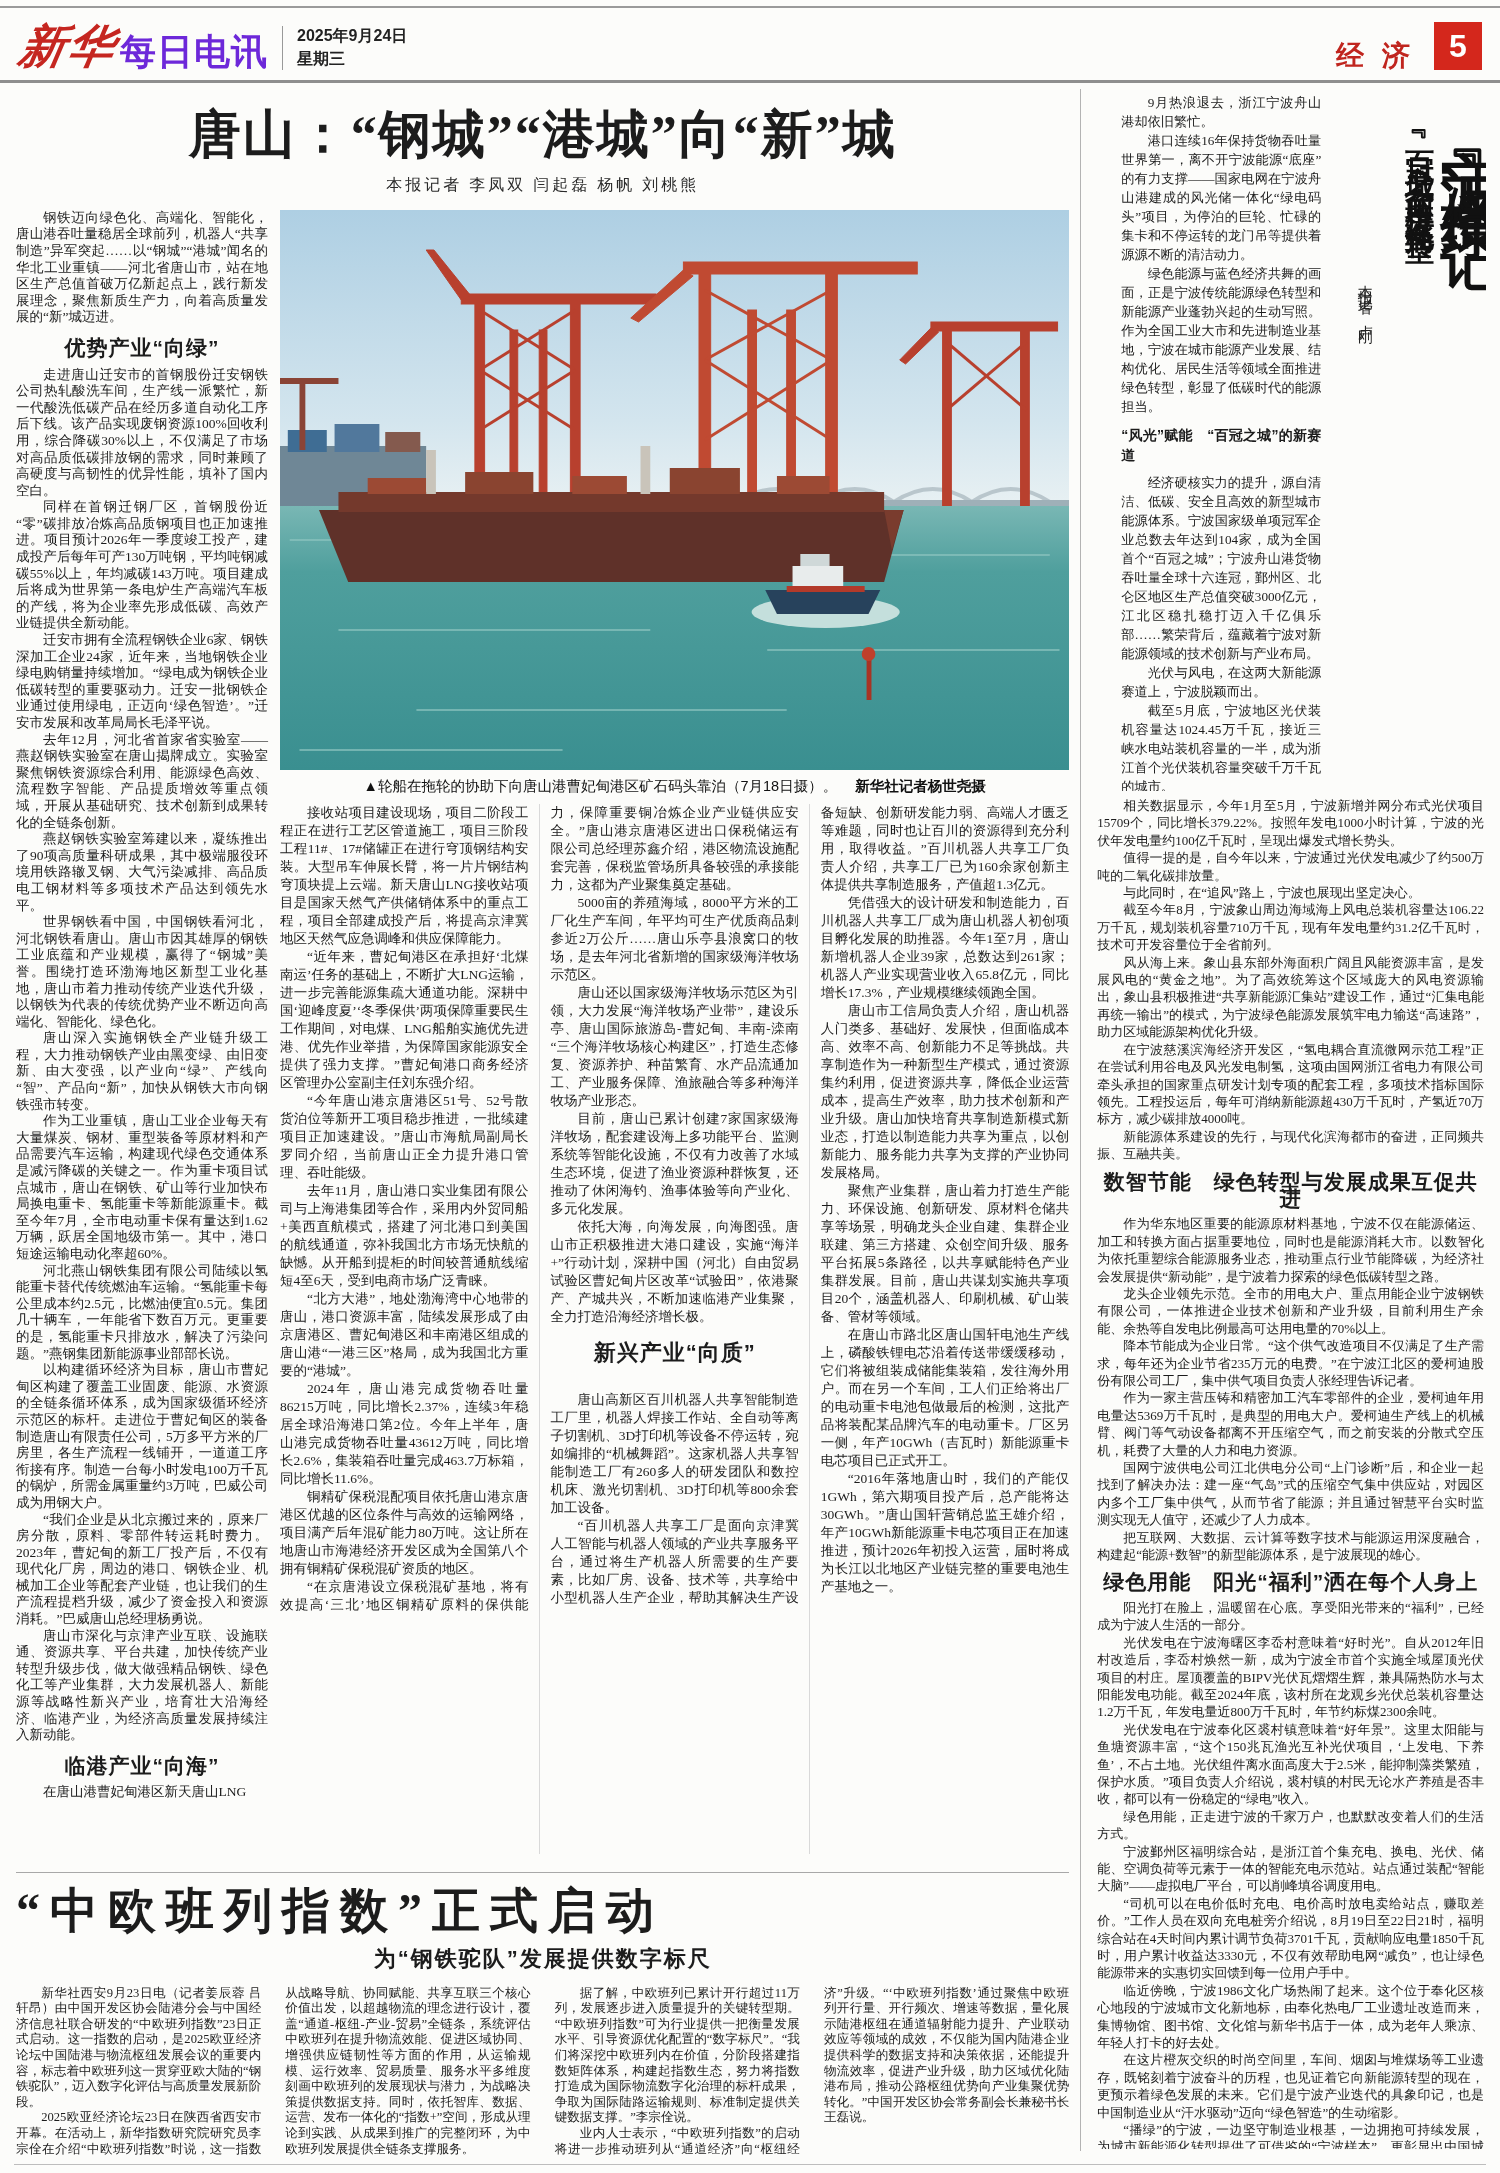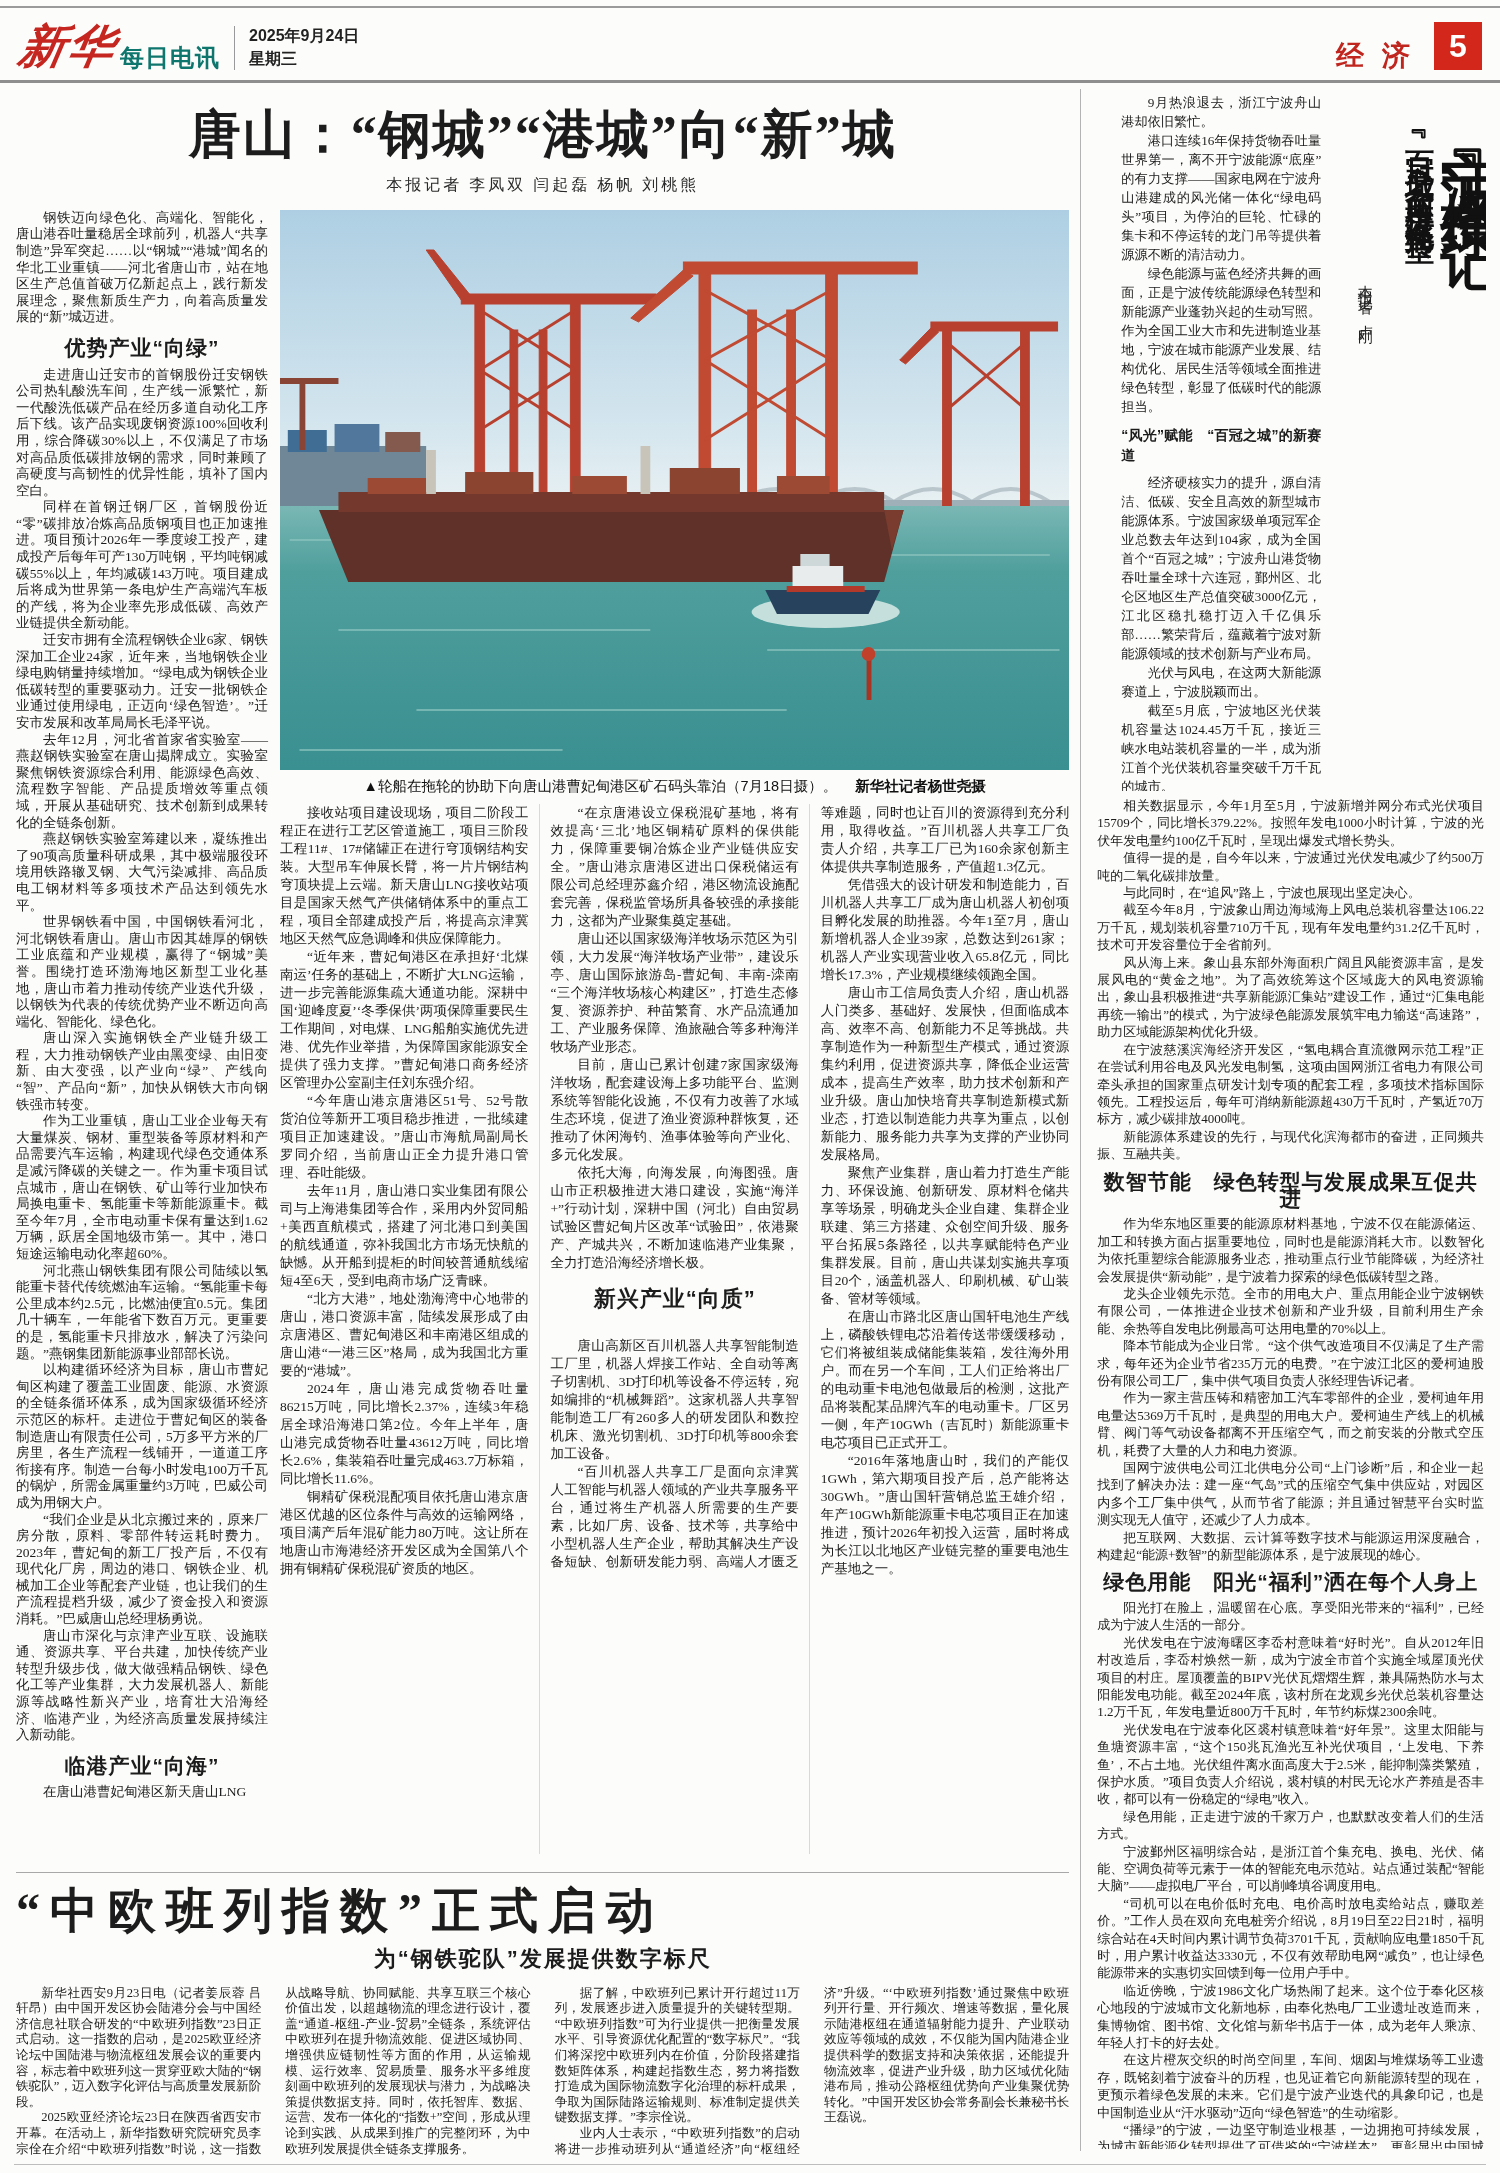--- a/index.html
+++ b/index.html
@@ -4,21 +4,21 @@
 <style>
   html,body{margin:0;padding:0;background:#e9e9e6;}
   .page{position:relative;width:1500px;height:2173px;margin:0 auto;background:#fcfcfa;
         font-family:"Liberation Serif","DejaVu Serif",serif;color:#1c1c1c;overflow:hidden;}
   .top-rule{height:2px;background:#9a9a9a;margin:6px 0 0;}
   
   .masthead{display:flex;align-items:flex-end;padding:14px 18px 6px 20px;}
   .brand{display:flex;align-items:flex-end;}
   .brand-script{font-size:46px;font-weight:bold;color:#c52620;font-style:italic;
                 transform:skewX(-10deg);letter-spacing:2px;line-height:1;}
-  .brand-rest{font-size:24px;font-weight:bold;color:#0f766e;letter-spacing:1px;line-height:1;margin-left:4px;}
+  .brand-rest{font-size:36px;font-weight:bold;color:#6d28d9;letter-spacing:1px;line-height:1;margin-left:4px;}
   .mast-div{width:1px;height:44px;background:#999;margin:0 14px;}
   .date-block{font-family:"Liberation Sans",sans-serif;font-weight:bold;color:#222;
               font-size:16px;line-height:1.45;}
   .mast-spacer{flex:1;}
   .section-name{font-size:28px;font-weight:bold;color:#c0251e;letter-spacing:18px;line-height:1;margin-right:6px;}
   .page-num-box{width:48px;height:48px;background:#d4271c;color:#fff;display:flex;align-items:center;
                 justify-content:center;font-family:"Liberation Sans",sans-serif;font-size:32px;font-weight:bold;}
   .mast-rule{height:3px;background:#8e8e8e;margin:4px 0 0;}
   
   .body-wrap{display:flex;padding:6px 14px 0 16px;}
@@ -218,20 +218,21 @@
             <div class="cols3">
               <div>
                   <p class="para">接收站项目建设现场，项目二阶段工程正在进行工艺区管道施工，项目三阶段工程11#、17#储罐正在进行穹顶钢结构安装。大型吊车伸展长臂，将一片片钢结构穹顶块提上云端。新天唐山LNG接收站项目是国家天然气产供储销体系中的重点工程，项目全部建成投产后，将提高京津冀地区天然气应急调峰和供应保障能力。</p>
                   <p class="para">“近年来，曹妃甸港区在承担好‘北煤南运’任务的基础上，不断扩大LNG运输，进一步完善能源集疏大通道功能。深耕中国‘迎峰度夏’‘冬季保供’两项保障重要民生工作期间，对电煤、LNG船舶实施优先进港、优先作业举措，为保障国家能源安全提供了强力支撑。”曹妃甸港口商务经济区管理办公室副主任刘东强介绍。</p>
                   <p class="para">“今年唐山港京唐港区51号、52号散货泊位等新开工项目稳步推进，一批续建项目正加速建设。”唐山市海航局副局长罗同介绍，当前唐山正全力提升港口管理、吞吐能级。</p>
                   <p class="para">去年11月，唐山港口实业集团有限公司与上海港集团等合作，采用内外贸同船+美西直航模式，搭建了河北港口到美国的航线通道，弥补我国北方市场无快航的缺憾。从开船到提柜的时间较普通航线缩短4至6天，受到电商市场广泛青睐。</p>
                   <p class="para">“北方大港”，地处渤海湾中心地带的唐山，港口资源丰富，陆续发展形成了由京唐港区、曹妃甸港区和丰南港区组成的唐山港“一港三区”格局，成为我国北方重要的“港城”。</p>
                   <p class="para">2024年，唐山港完成货物吞吐量86215万吨，同比增长2.37%，连续3年稳居全球沿海港口第2位。今年上半年，唐山港完成货物吞吐量43612万吨，同比增长2.6%，集装箱吞吐量完成463.7万标箱，同比增长11.6%。</p>
                   <p class="para">铜精矿保税混配项目依托唐山港京唐港区优越的区位条件与高效的运输网络，项目满产后年混矿能力80万吨。这让所在地唐山市海港经济开发区成为全国第八个拥有铜精矿保税混矿资质的地区。</p>
                   <p class="para">“在京唐港设立保税混矿基地，将有效提高‘三北’地区铜精矿原料的保供能力，保障重要铜冶炼企业产业链供应安全。”唐山港京唐港区进出口保税储运有限公司总经理苏鑫介绍，港区物流设施配套完善，保税监管场所具备较强的承接能力，这都为产业聚集奠定基础。</p>
+                  <p class="para">5000亩的养殖海域，8000平方米的工厂化生产车间，年平均可生产优质商品刺参近2万公斤……唐山乐亭县浪窝口的牧场，是去年河北省新增的国家级海洋牧场示范区。</p>
                   <p class="para">唐山还以国家级海洋牧场示范区为引领，大力发展“海洋牧场产业带”，建设乐亭、唐山国际旅游岛-曹妃甸、丰南-滦南“三个海洋牧场核心构建区”，打造生态修复、资源养护、种苗繁育、水产品流通加工、产业服务保障、渔旅融合等多种海洋牧场产业形态。</p>
                   <p class="para">目前，唐山已累计创建7家国家级海洋牧场，配套建设海上多功能平台、监测系统等智能化设施，不仅有力改善了水域生态环境，促进了渔业资源种群恢复，还推动了休闲海钓、渔事体验等向产业化、多元化发展。</p>
                   <p class="para">依托大海，向海发展，向海图强。唐山市正积极推进大港口建设，实施“海洋+”行动计划，深耕中国（河北）自由贸易试验区曹妃甸片区改革“试验田”，依港聚产、产城共兴，不断加速临港产业集聚，全力打造沿海经济增长极。</p>
                 </div>
               <h3 class="sec-head">新兴产业“向质”</h3>
               <div>
                   <p class="para">唐山高新区百川机器人共享智能制造工厂里，机器人焊接工作站、全自动等离子切割机、3D打印机等设备不停运转，宛如编排的“机械舞蹈”。这家机器人共享智能制造工厂有260多人的研发团队和数控机床、激光切割机、3D打印机等800余套加工设备。</p>
                   <p class="para">“百川机器人共享工厂是面向京津冀人工智能与机器人领域的产业共享服务平台，通过将生产机器人所需要的生产要素，比如厂房、设备、技术等，共享给中小型机器人生产企业，帮助其解决生产设备短缺、创新研发能力弱、高端人才匮乏等难题，同时也让百川的资源得到充分利用，取得收益。”百川机器人共享工厂负责人介绍，共享工厂已为160余家创新主体提供共享制造服务，产值超1.3亿元。</p>
                   <p class="para">凭借强大的设计研发和制造能力，百川机器人共享工厂成为唐山机器人初创项目孵化发展的助推器。今年1至7月，唐山新增机器人企业39家，总数达到261家；机器人产业实现营业收入65.8亿元，同比增长17.3%，产业规模继续领跑全国。</p>
                   <p class="para">唐山市工信局负责人介绍，唐山机器人门类多、基础好、发展快，但面临成本高、效率不高、创新能力不足等挑战。共享制造作为一种新型生产模式，通过资源集约利用，促进资源共享，降低企业运营成本，提高生产效率，助力技术创新和产业升级。唐山加快培育共享制造新模式新业态，打造以制造能力共享为重点，以创新能力、服务能力共享为支撑的产业协同发展格局。</p>

